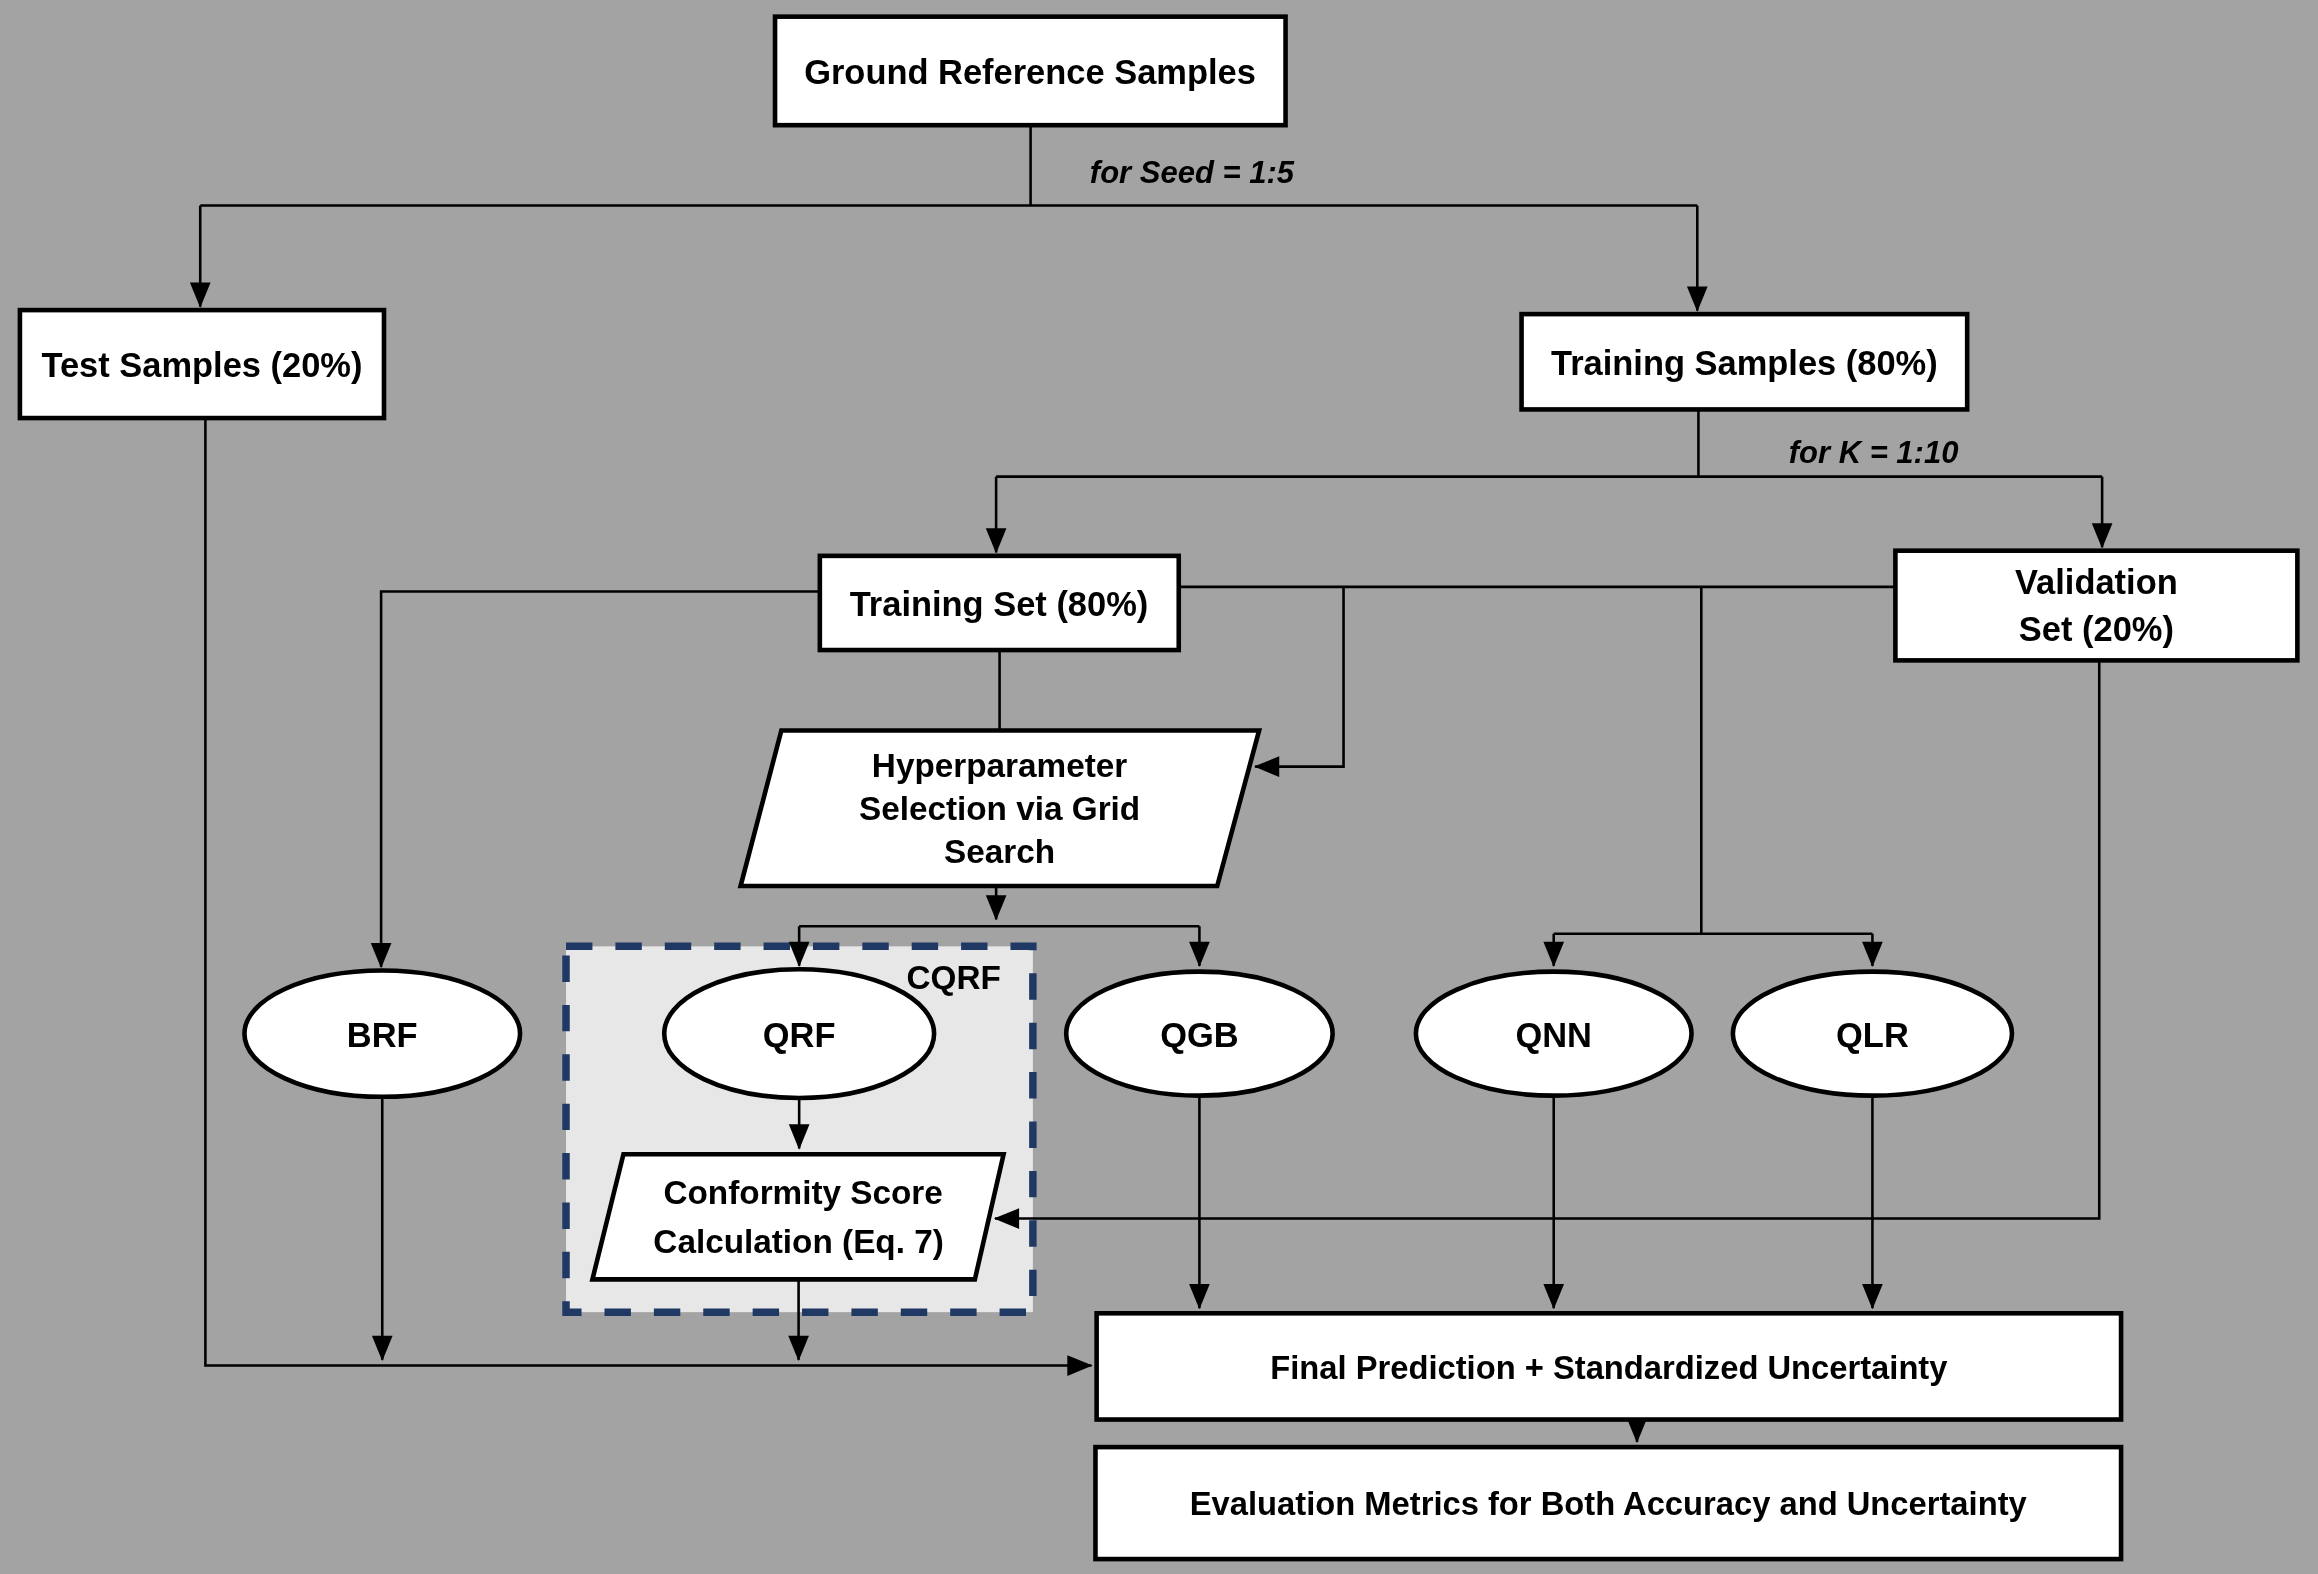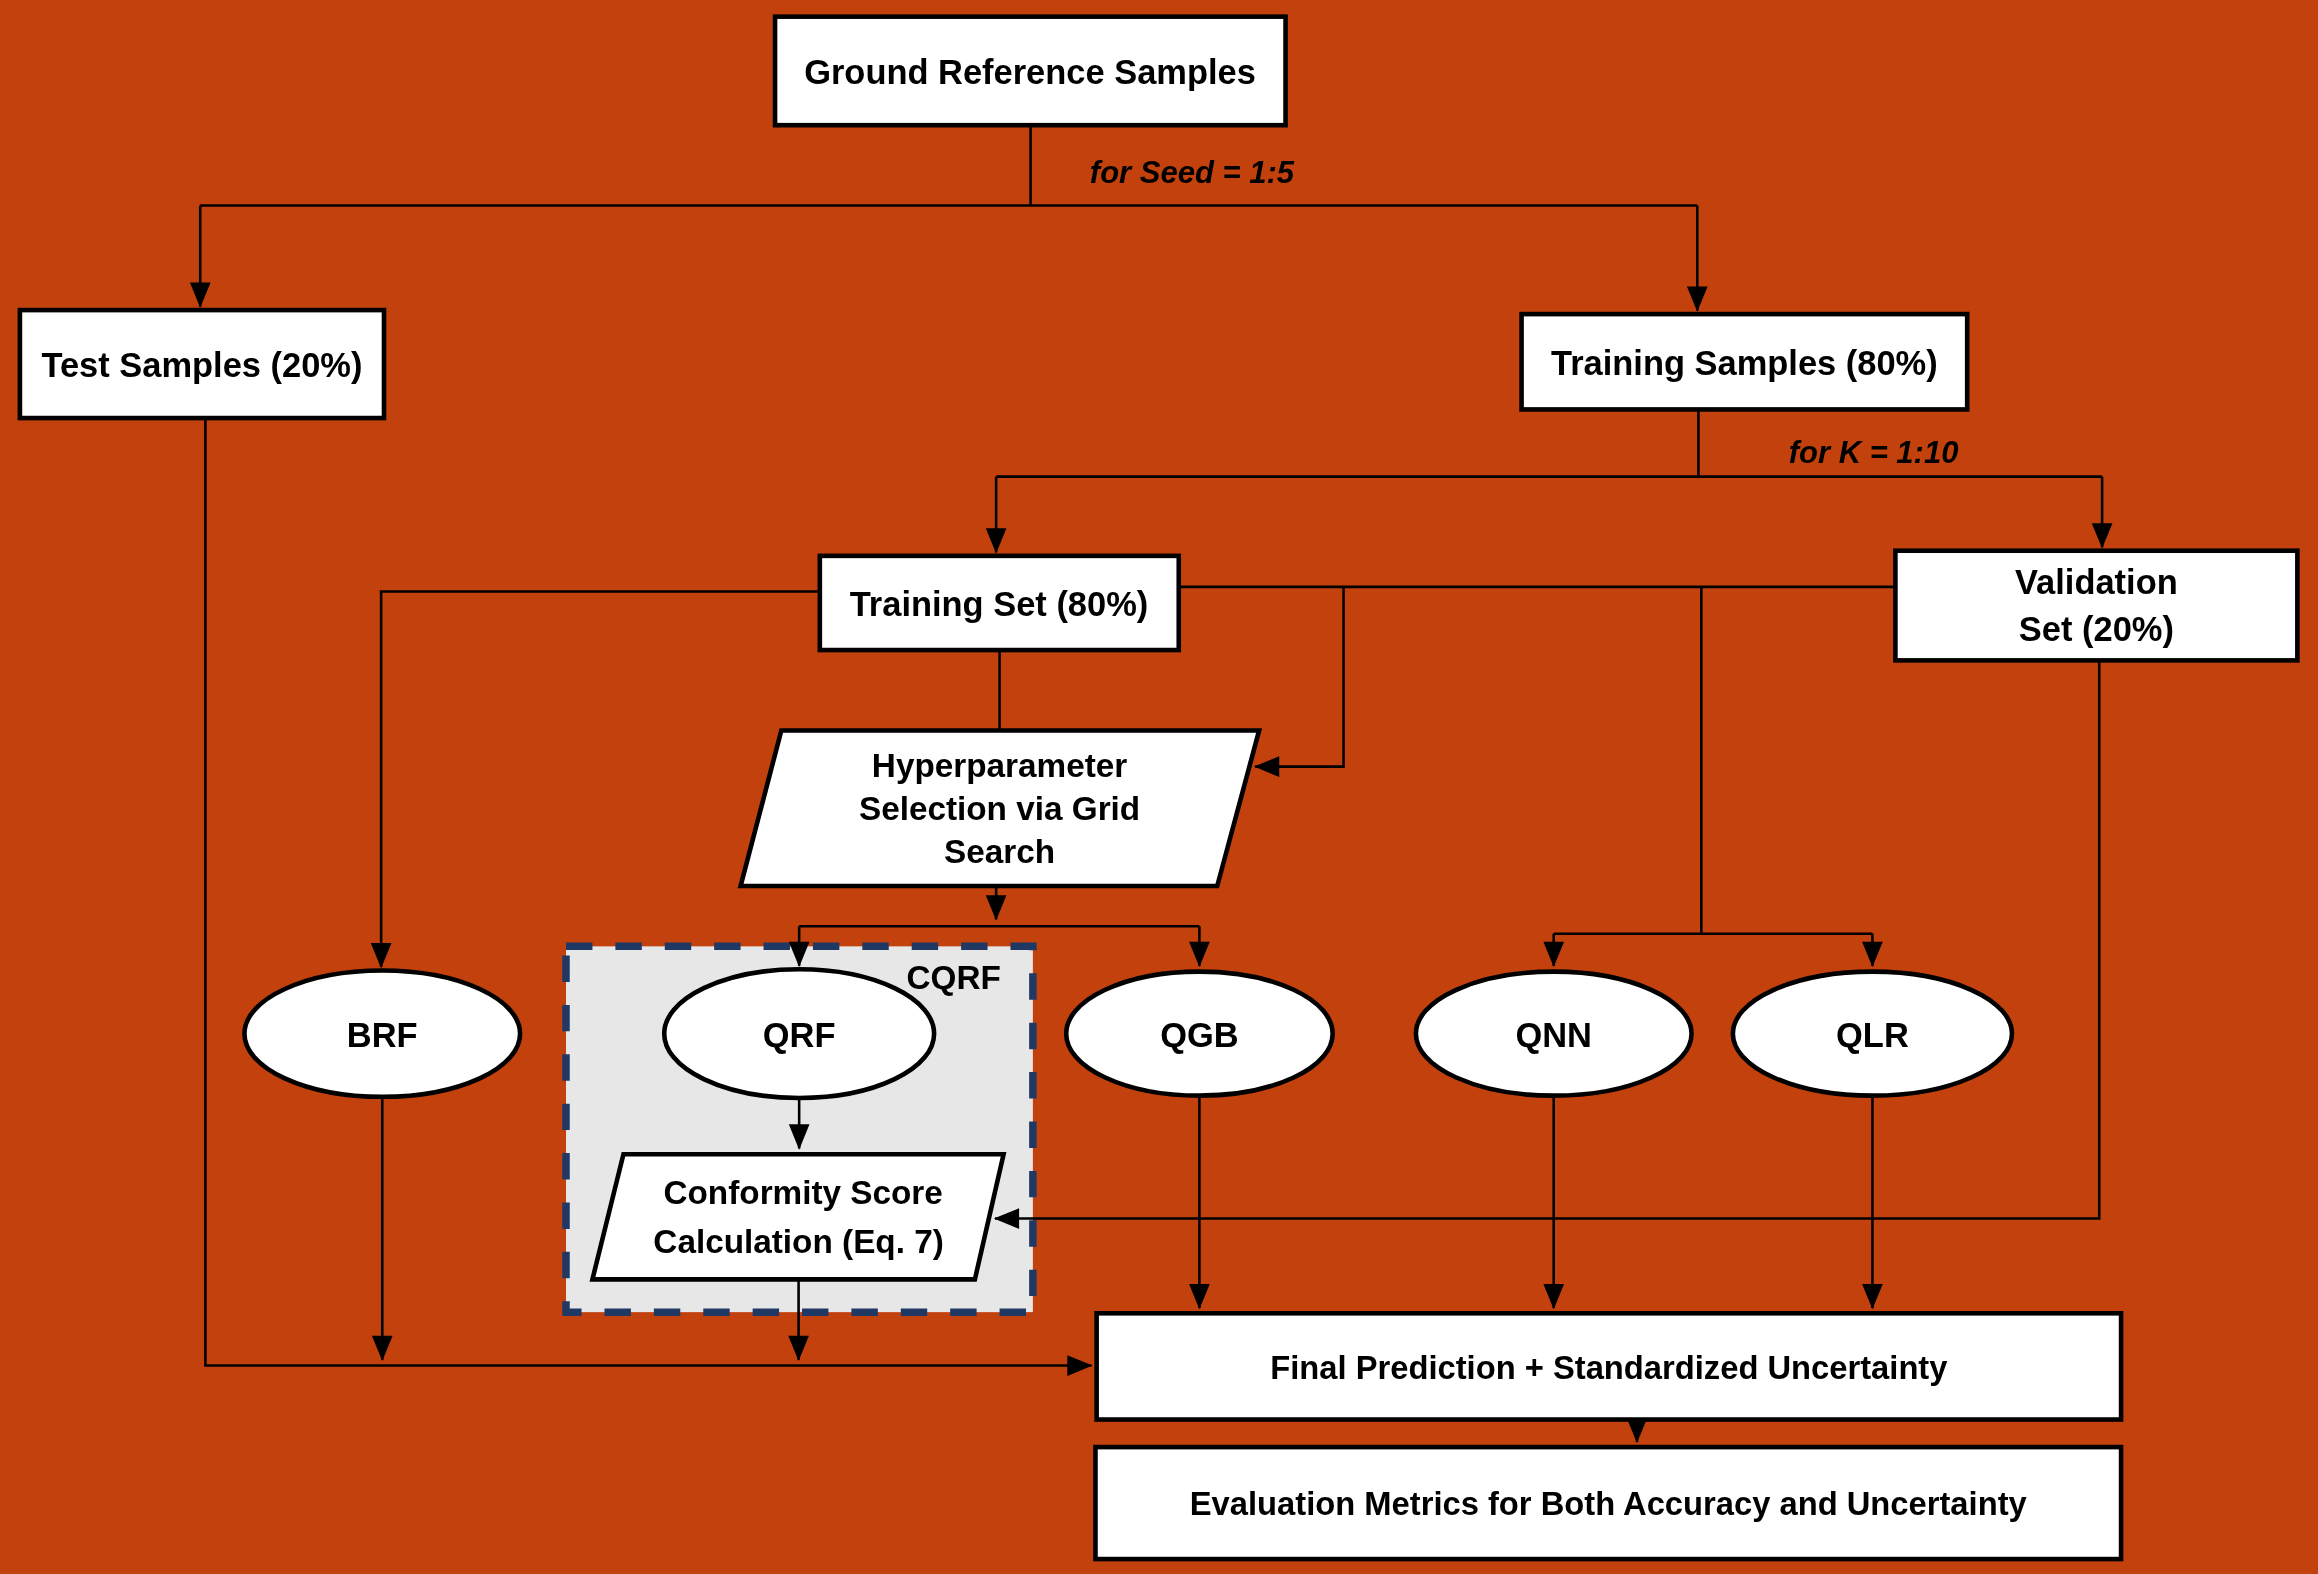--- a/index.html
+++ b/index.html
@@ -1,16 +1,16 @@
 <!DOCTYPE html>
 <html style="font-size:9.2px"><head>
 <meta charset="utf-8">
 <style>
   html,body{margin:0;padding:0;background:#ffffff;}
-  .canvas{width:2319px;height:1574px;background:#c2410c;position:relative;overflow:hidden;}
+  .canvas{width:2319px;height:1574px;background:#a3a3a3;position:relative;overflow:hidden;}
   svg{display:block;}
   text{
     font-family:"Liberation Sans", sans-serif;
     font-weight:bold;
     stroke:none;
   }
   .node-label{font-size:60px;}
   .big-label{font-size:57px;}
   .para-label{font-size:58px;}
   .ellipse-label{font-size:60px;}

